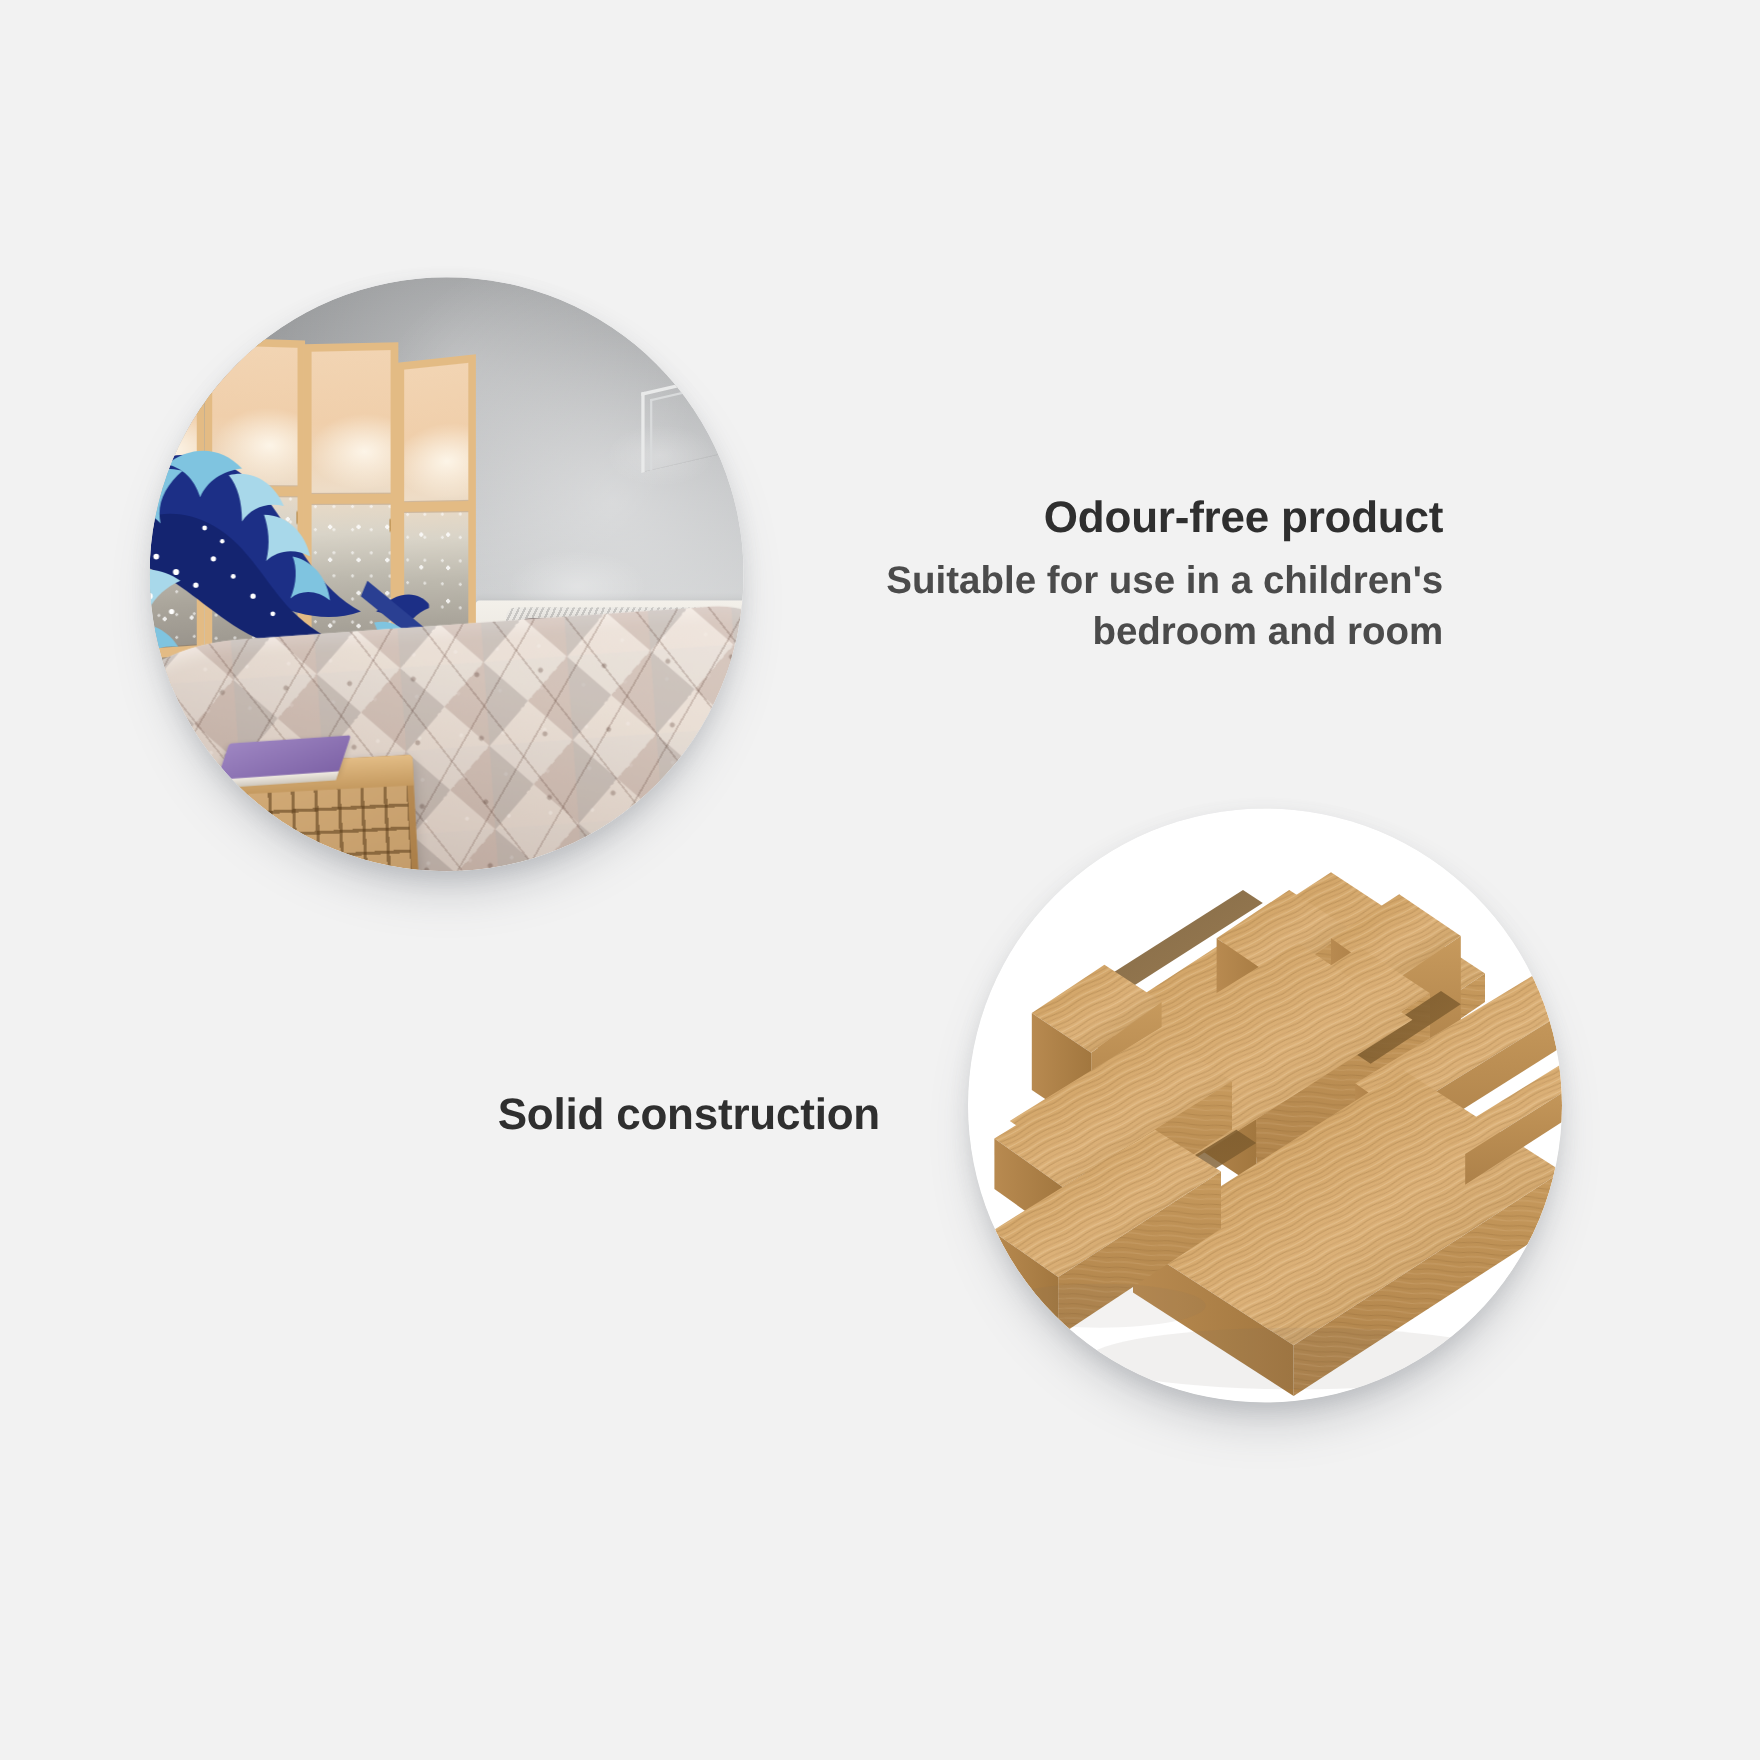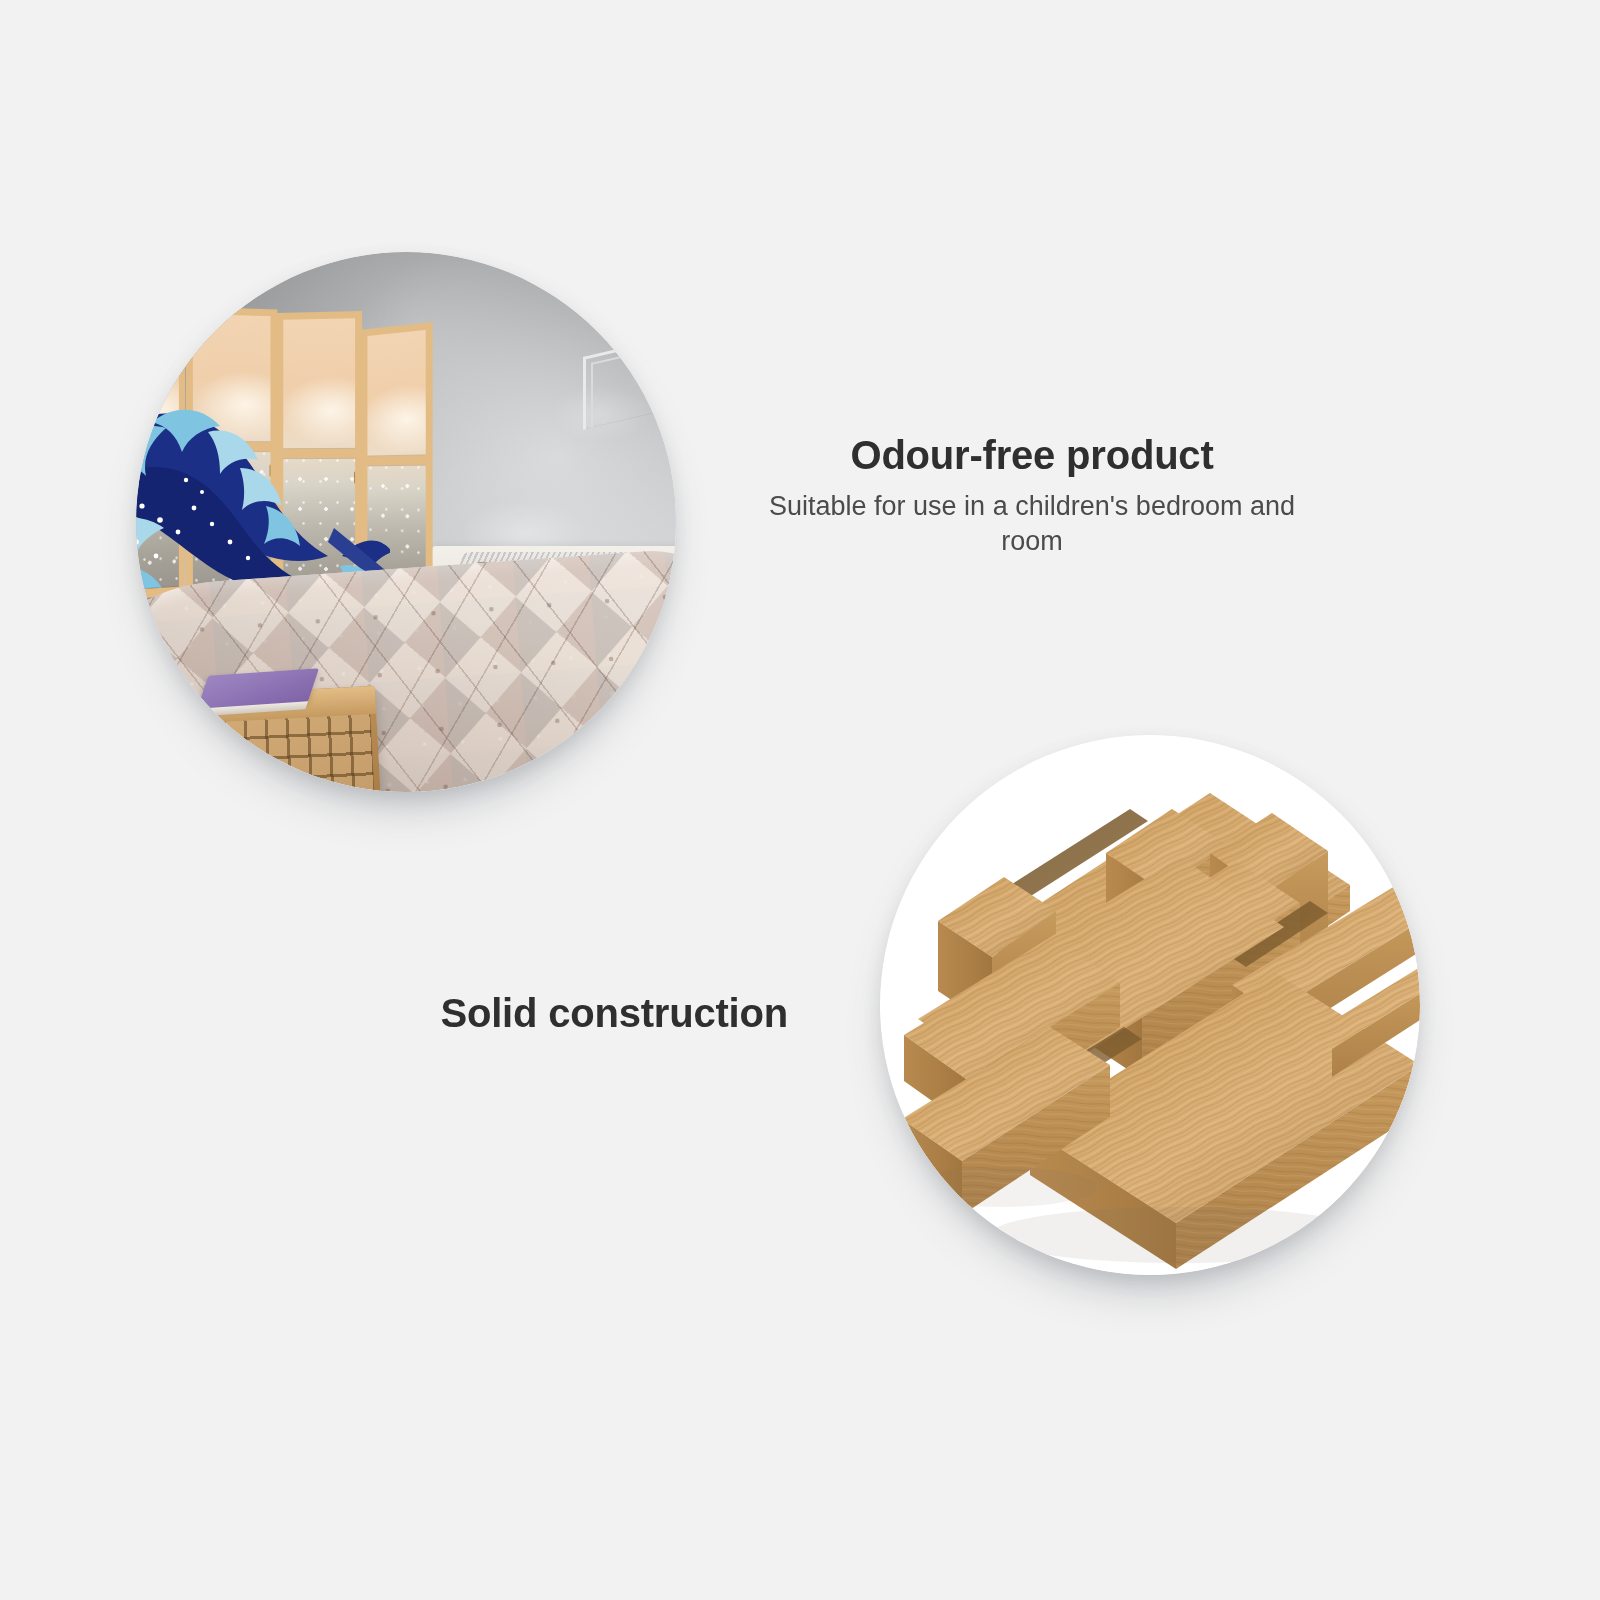--- a/index.html
+++ b/index.html
@@ -277,37 +277,37 @@
   }
 
   
   #circle-timber { left: 880px; top: 735px; width: 540px; height: 540px; }
   .timber-bg { position: absolute; inset: 0; background: #ffffff; }
   .timber-scene { position: absolute; inset: 0; }
   .timber-scene svg { width: 100%; height: 100%; display: block; }
 
   
   .text-block { position: absolute; }
-  #text-odour { left: 752px; top: 432px; width: 560px; text-align: center; }
-  #text-solid { left: 220px; top: 990px; width: 568px; text-align: right; }
+  #text-odour { left: 752px; top: 448px; width: 560px; text-align: right; }
+  #text-solid { left: 232px; top: 990px; width: 568px; text-align: right; }
 
   .feature-title {
     margin: 0;
     font-family: "Liberation Sans", sans-serif;
     font-size: 40px;
     font-weight: bold;
     letter-spacing: -0.2px;
     color: #2f2f2f;
     line-height: 1.18;
   }
   .feature-desc {
     margin: 10px 0 0 0;
     font-family: "Liberation Sans", sans-serif;
-    font-size: 27px;
-    font-weight: normal;
+    font-size: 35px;
+    font-weight: bold;
     color: #4b4b4b;
     line-height: 1.30;
   }
 </style>
 </head>
 <body>
 
 <div class="stage">
 
   <div class="feature">

